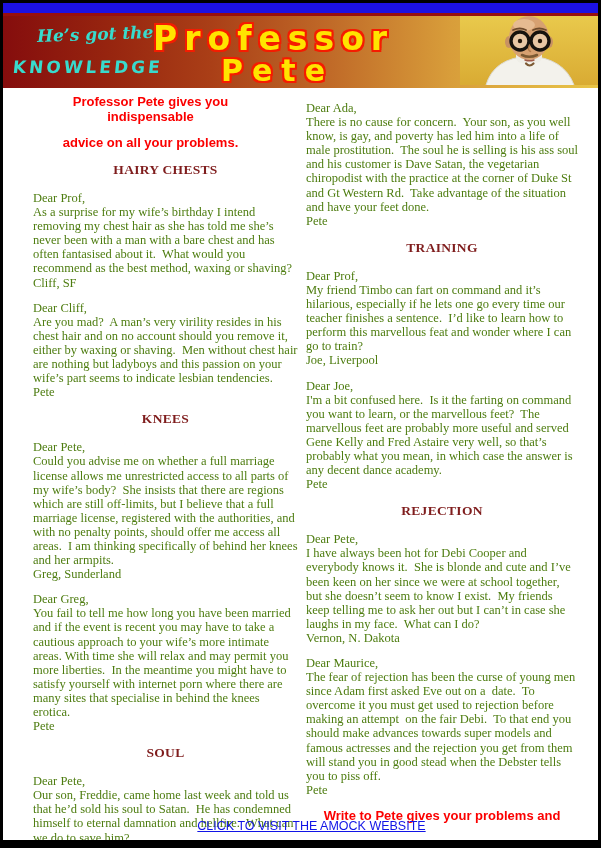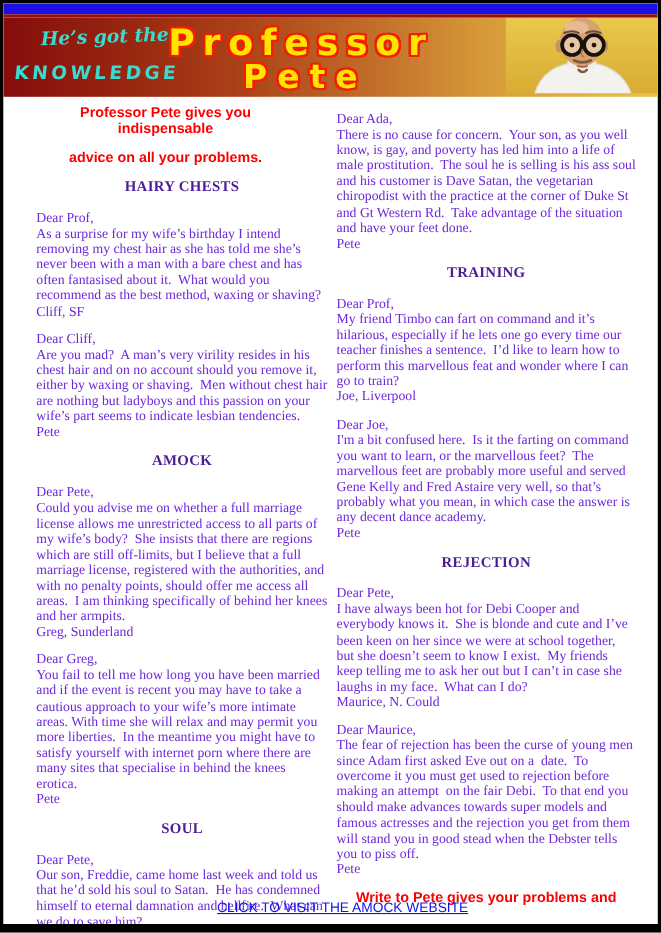--- a/index.html
+++ b/index.html
@@ -52,26 +52,26 @@
   .col-left{width:265px;margin-right:8px;}
   .col-right{width:272px;padding-top:9px;}
   .intro{margin:2px 30px 2px 0;text-align:center;}
   .intro-line{
     font-family:"Liberation Sans", sans-serif;
     font-weight:bold;font-size:13px;color:#fb0000;
     margin-bottom:11px;
   }
   
   .section-heading{
-    text-align:center;font-weight:bold;font-size:13.5px;color:#4c1d95;
+    text-align:center;font-weight:bold;font-size:13.5px;color:#7f1d1d;
     margin:12px 0 13px 0;letter-spacing:0.3px;
   }
   .letter{margin-bottom:11px;}
   .letter div{
-    font-size:12.5px;line-height:14.1px;color:#6d28d9;
+    font-size:12.5px;line-height:14.1px;color:#4d7c0f;
     white-space:pre-wrap;
   }
   .footer-note{margin-top:9px;text-align:center;}
   .footer-note div{
     font-family:"Liberation Sans", sans-serif;
     font-weight:bold;font-size:13px;color:#fb0000;line-height:16px;
     white-space:pre-wrap;
   }
   .bottom-link-wrap{
     position:absolute;left:0;bottom:6px;width:100%;text-align:center;padding-left:11px;
@@ -146,21 +146,21 @@
           <div class="letter">
             <div class="salutation">Dear Prof,</div>
             <div class="letter-body">As a surprise for my wife’s birthday I intend removing my chest hair as she has told me she’s never been with a man with a bare chest and has often fantasised about it.  What would you recommend as the best method, waxing or shaving?</div>
             <div class="signature">Cliff, SF</div>
           </div>
           <div class="letter">
             <div class="salutation">Dear Cliff,</div>
             <div class="letter-body">Are you mad?  A man’s very virility resides in his chest hair and on no account should you remove it, either by waxing or shaving.  Men without chest hair are nothing but ladyboys and this passion on your wife’s part seems to indicate lesbian tendencies.</div>
             <div class="signature">Pete</div>
           </div>
-          <div class="section-heading">AMOCK</div>
+          <div class="section-heading">KNEES</div>
           <div class="letter">
             <div class="salutation">Dear Pete,</div>
             <div class="letter-body">Could you advise me on whether a full marriage license allows me unrestricted access to all parts of my wife’s body?  She insists that there are regions which are still off-limits, but I believe that a full marriage license, registered with the authorities, and with no penalty points, should offer me access all areas.  I am thinking specifically of behind her knees and her armpits.</div>
             <div class="signature">Greg, Sunderland</div>
           </div>
           <div class="letter">
             <div class="salutation">Dear Greg,</div>
             <div class="letter-body">You fail to tell me how long you have been married and if the event is recent you may have to take a cautious approach to your wife’s more intimate areas. With time she will relax and may permit you more liberties.  In the meantime you might have to satisfy yourself with internet porn where there are many sites that specialise in behind the knees erotica.</div>
             <div class="signature">Pete</div>
           </div>
@@ -187,21 +187,21 @@
           </div>
           <div class="letter">
             <div class="salutation">Dear Joe,</div>
             <div class="letter-body">I'm a bit confused here.  Is it the farting on command you want to learn, or the marvellous feet?  The marvellous feet are probably more useful and served Gene Kelly and Fred Astaire very well, so that’s probably what you mean, in which case the answer is any decent dance academy.</div>
             <div class="signature">Pete</div>
           </div>
           <div class="section-heading">REJECTION</div>
           <div class="letter">
             <div class="salutation">Dear Pete,</div>
             <div class="letter-body">I have always been hot for Debi Cooper and everybody knows it.  She is blonde and cute and I’ve been keen on her since we were at school together, but she doesn’t seem to know I exist.  My friends keep telling me to ask her out but I can’t in case she laughs in my face.  What can I do?</div>
-            <div class="signature">Maurice, N. Could</div>
+            <div class="signature">Vernon, N. Dakota</div>
           </div>
           <div class="letter">
             <div class="salutation">Dear Maurice,</div>
             <div class="letter-body">The fear of rejection has been the curse of young men since Adam first asked Eve out on a  date.  To overcome it you must get used to rejection before making an attempt  on the fair Debi.  To that end you should make advances towards super models and famous actresses and the rejection you get from them will stand you in good stead when the Debster tells you to piss off.</div>
             <div class="signature">Pete</div>
           </div>
           <div class="footer-note">
             <div>Write to Pete gives your problems and</div>
           </div>
         </div>

